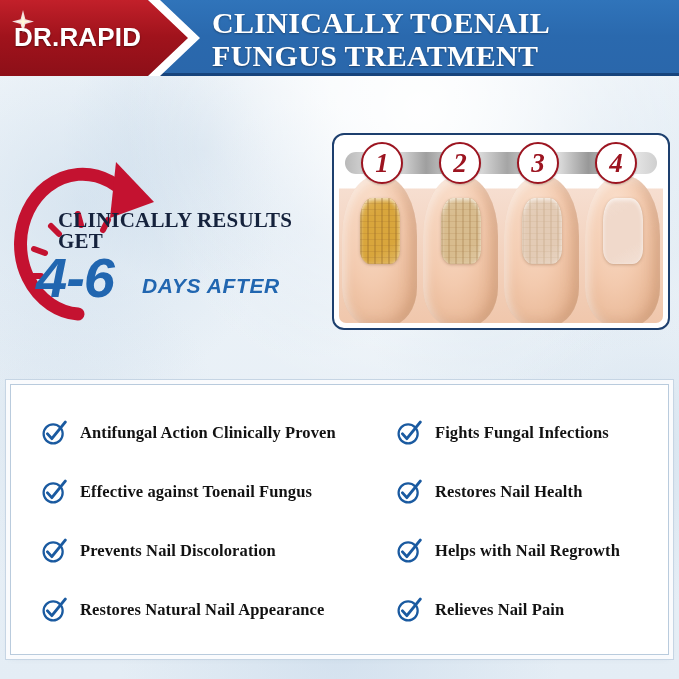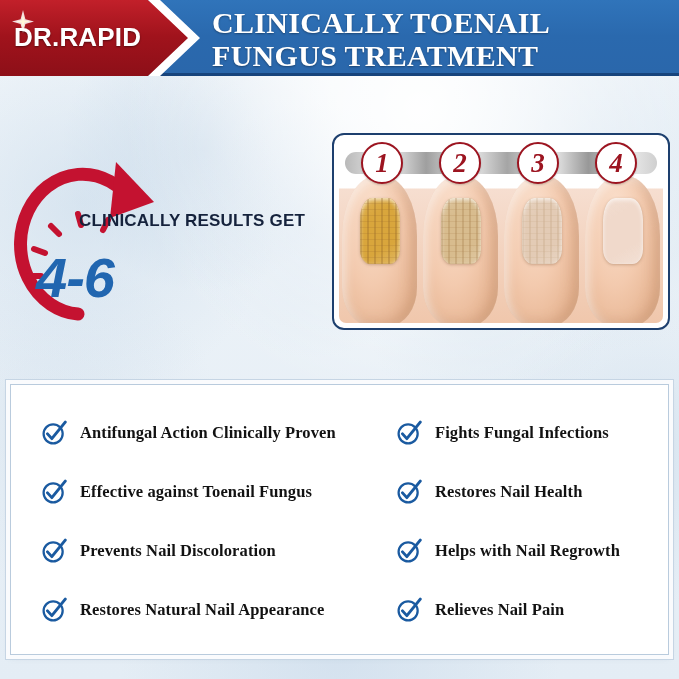--- a/index.html
+++ b/index.html
@@ -60,22 +60,22 @@
     color:#ffffff;font-family:"Liberation Serif",serif;font-weight:bold;
     font-size:30px;line-height:33px;letter-spacing:.3px;
     text-shadow:0 1px 2px rgba(0,0,0,.35);
   }
 
   
   .promise{position:absolute;left:0;top:140px;width:330px;height:190px;}
   .arc{position:absolute;left:4px;top:0;width:160px;height:190px;}
   .promise-head{
     position:absolute;left:58px;top:70px;width:268px;
-    color:#15223c;font-weight:bold;font-size:17px;line-height:21px;
-    letter-spacing:.2px;font-family:Liberation Sans, sans-serif;text-align:center;
+    color:#15223c;font-weight:bold;font-size:21px;line-height:21px;
+    letter-spacing:.2px;font-family:Liberation Serif, serif;
   }
   .days-row{position:absolute;left:36px;top:112px;width:300px;height:60px;text-align:center;}
   .days-num{
     position:absolute;left:0;top:-2px;
     color:#2166b0;font-weight:bold;font-style:italic;font-size:56px;
     line-height:56px;letter-spacing:-1px;
     font-family:"Liberation Sans",sans-serif;
   }
   .days-word{
     position:absolute;left:106px;top:22px;
@@ -176,20 +176,21 @@
         <line x1="55" y1="94" x2="47" y2="86"></line>
         <line x1="77" y1="85" x2="74" y2="74"></line>
         <line x1="99" y1="90" x2="104" y2="80"></line>
       </g>
     </svg>
     <div class="promise-head">
       <div>CLINICALLY RESULTS GET</div>
     </div>
     <div class="days-row">
       <div class="days-num">4-6</div>
+      <div class="days-word">DAYS AFTER</div>
     </div>
   </div>
 
   <div class="photo-panel">
     <div class="photo-inner">
       <div class="stage-bar"></div>
       <div class="toes">
           <div class="toe" style="left: 0%;">
             <div class="toe-skin">
               <div class="toe-nail" style="background: linear-gradient(150deg, rgba(255, 255, 255, 0.133) 0%, rgb(217, 166, 60) 28%, rgb(217, 166, 60) 72%, rgba(255, 255, 255, 0.2) 100%), rgb(217, 166, 60);">

